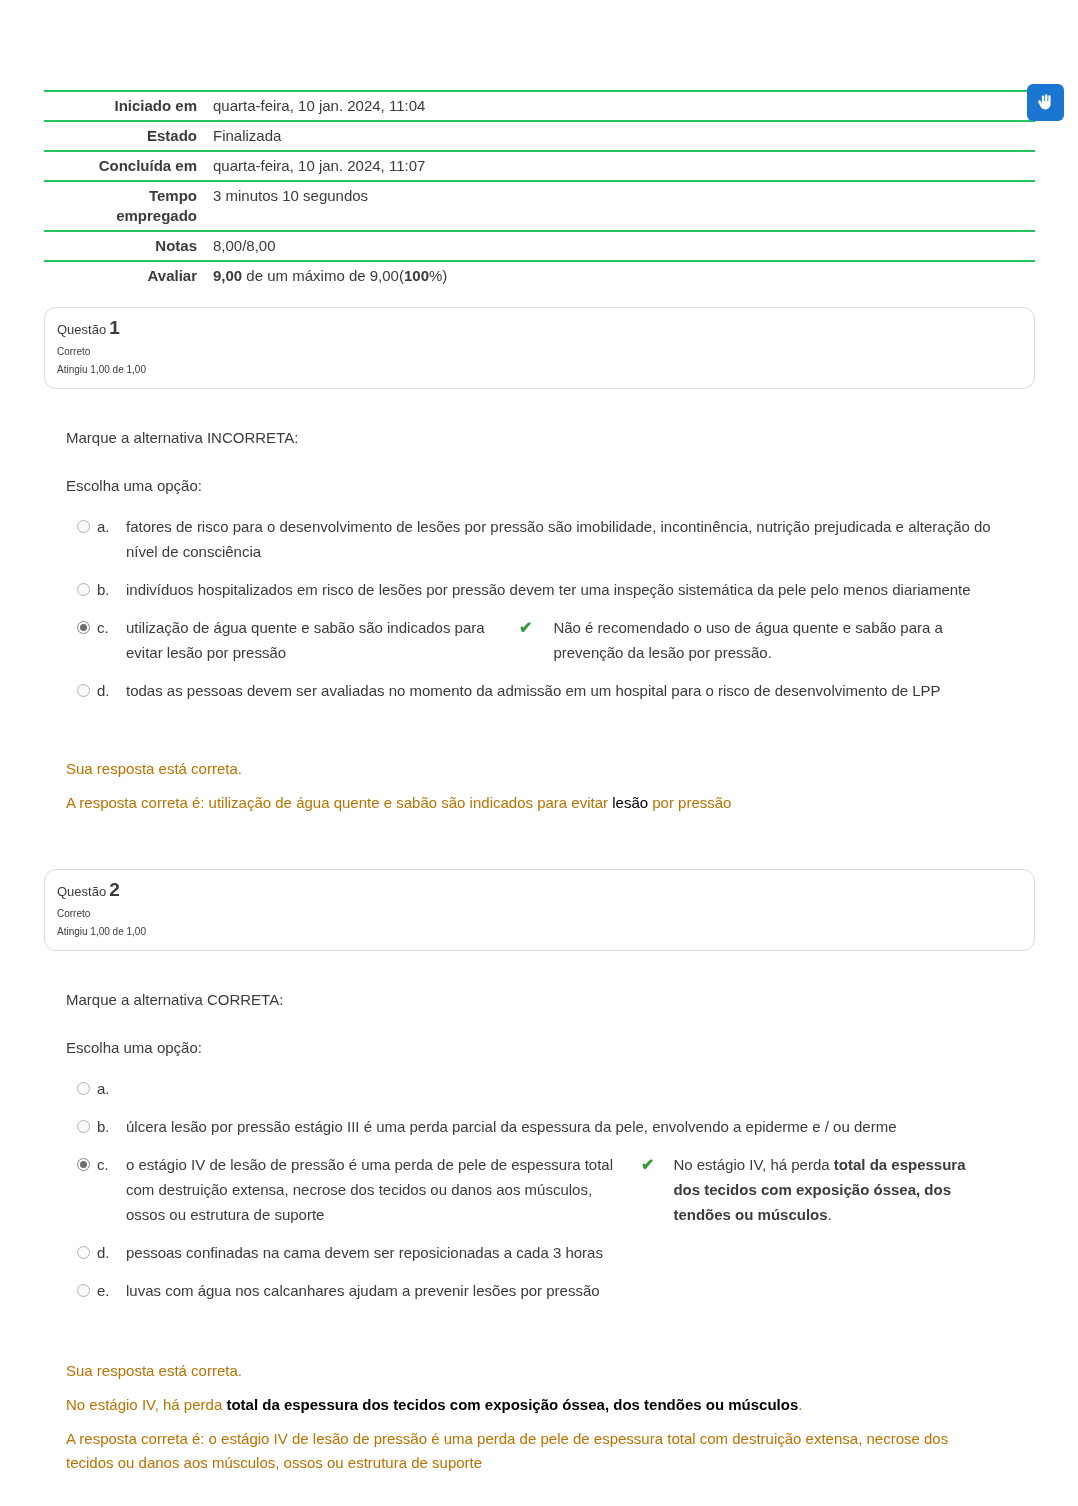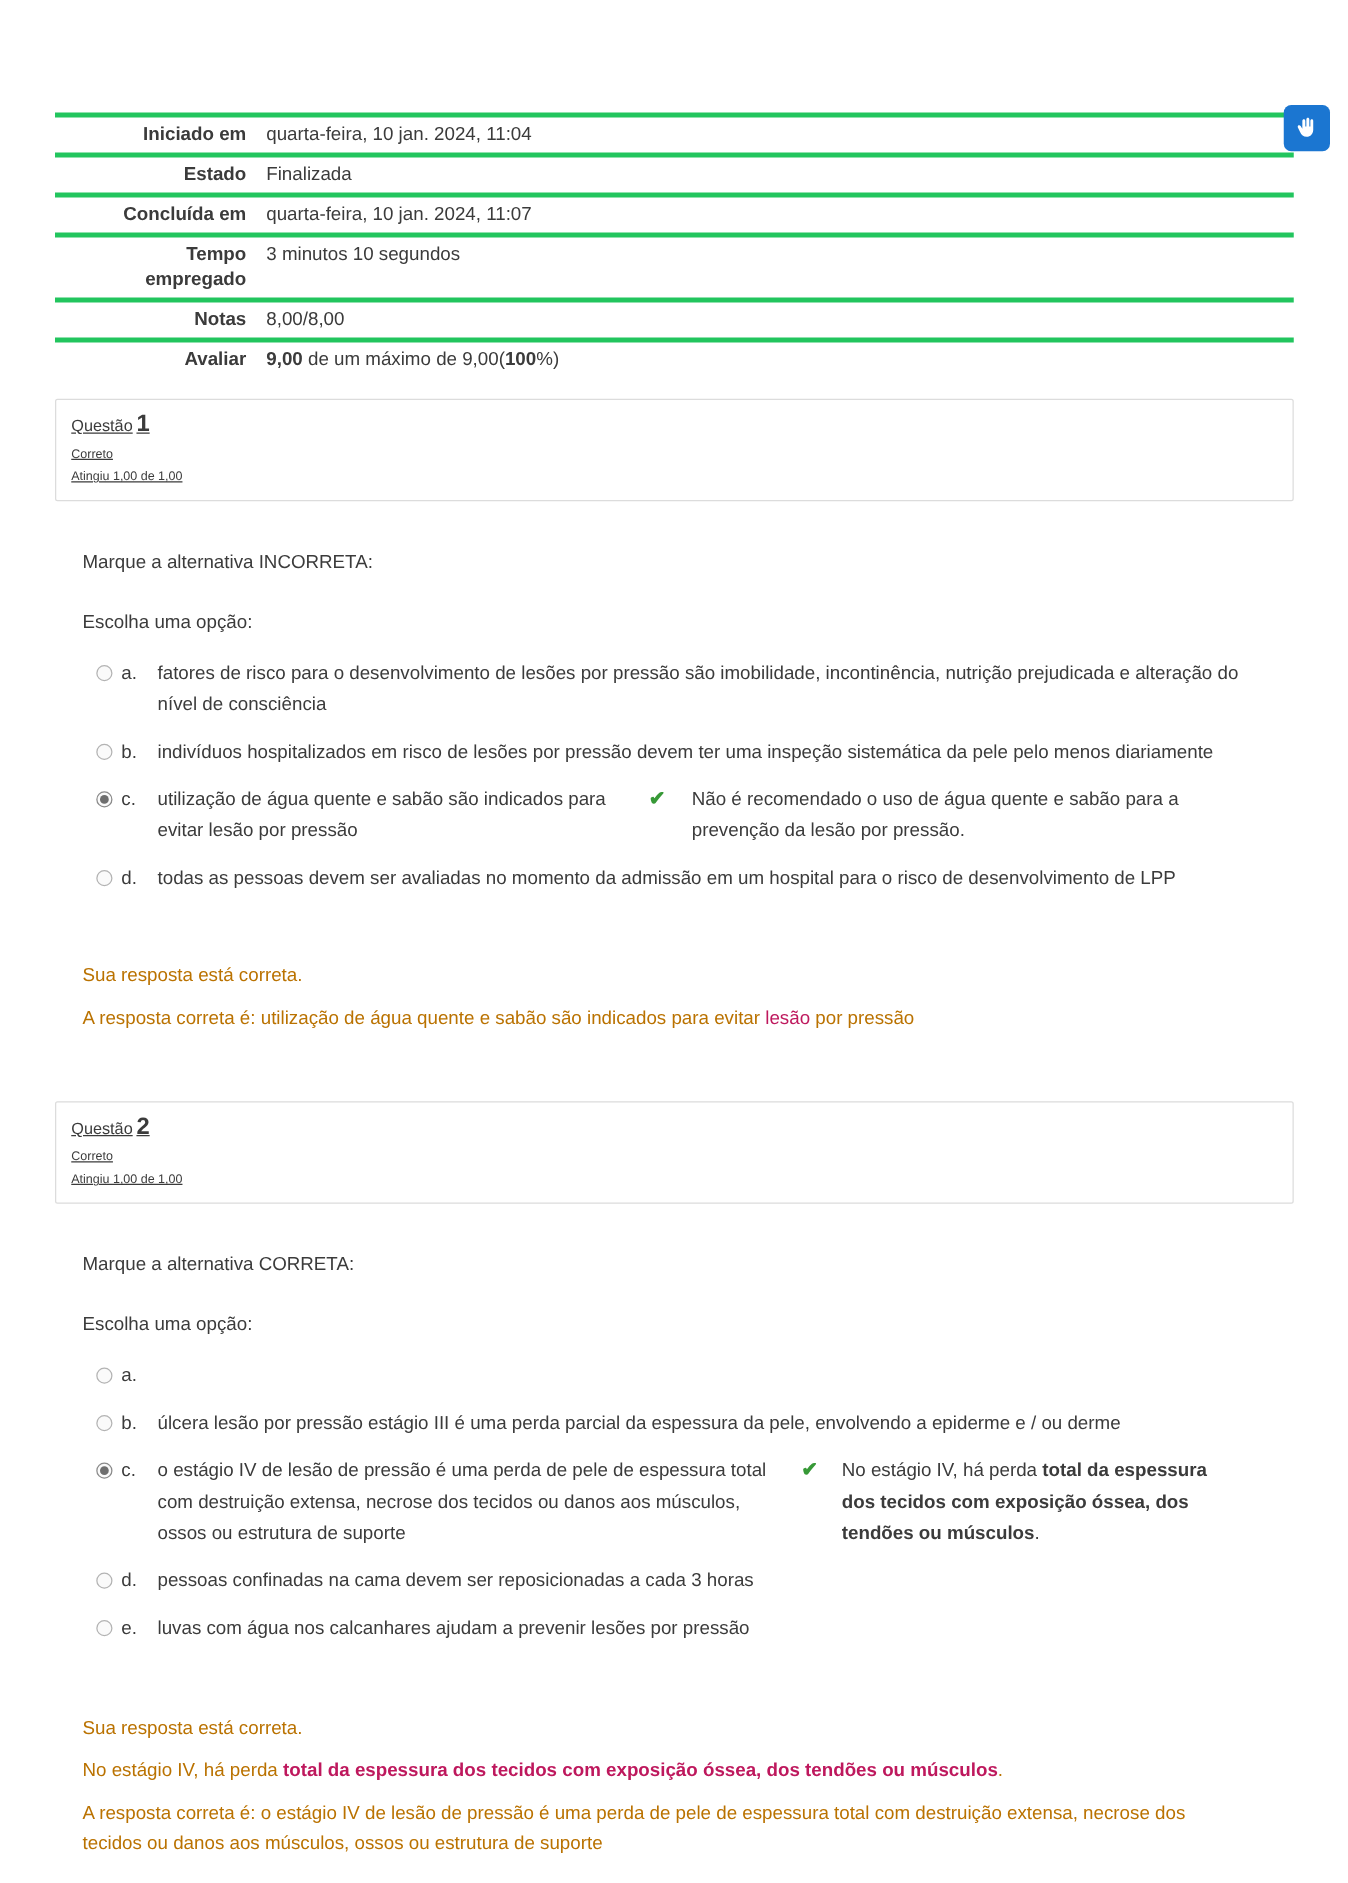--- a/index.html
+++ b/index.html
@@ -23,35 +23,34 @@
     top: 84px; right: 14px;
     width: 37px; height: 37px;
     border-radius: 6px;
     background: var(--accessibility-blue, #1b76d1);
     display: flex; align-items: center; justify-content: center;
     cursor: pointer;
   }
 
   
   .summary { padding-top: 90px; font-size: 15px; }
-  .srow { display: flex; border-top: 4px solid #22c55e; padding: 4px 0; }
+  .srow { display: flex; border-top: 2px solid #22c55e; padding: 4px 0; }
   .slabel {
     flex: 0 0 110px; margin-left: 43px;
     text-align: right; font-weight: 700; line-height: 20px;
   }
   .svalue { margin-left: 16px; line-height: 20px; text-align: center; }
 
   
   .question { margin-top: 17px; }
   .question + .question { margin-top: 54px; }
   .qinfo {
     border: 1px solid #dcdcdc;
-    border-radius: 2px;
+    border-radius: 12px;
     padding: 9px 12px 13px;
-    text-decoration: underline;
   }
   .qno { font-size: 13px; }
   .qno .qnum { font-size: 19px; margin-left: 3px; font-weight: 700; }
   .qstate, .qpoints { font-size: 10px; margin-top: 7px; }
 
   .qbody { margin-left: 22px; font-size: 15px; }
   .qprompt { margin: 40px 0 0; }
   .choose { margin: 31px 0 0; }
 
   .opts { margin-top: 20px; }
@@ -85,21 +84,21 @@
   .q1c .ofb   { margin-left: 21px; max-width: 402px; }
   .q2c .otext { flex: 0 0 505px; max-width: 505px; }
   .q2c .check { margin-left: 10px; }
   .q2c .ofb   { margin-left: 19px; max-width: 315px; }
   .ofb b { font-weight: 700; }
 
   
   .fbblock { margin-top: 54px; color: var(--feedback-orange, #ba7200); }
   .fbblock.tall { margin-top: 56px; }
   .fb { margin: 0 0 10px; line-height: 24px; max-width: 925px; }
-  .fb .dark { color: #be185d; }
+  .fb .dark { color: #000000; }
   .fb b.dark { font-weight: 700; }
 </style>
 </head>
 <body>
 
 <div class="page">
 
   <div class="a11y-btn">
     <span style="display:flex;">
       <svg width="22" height="22" viewBox="0 0 24 24" fill="#fff" aria-hidden="true">

